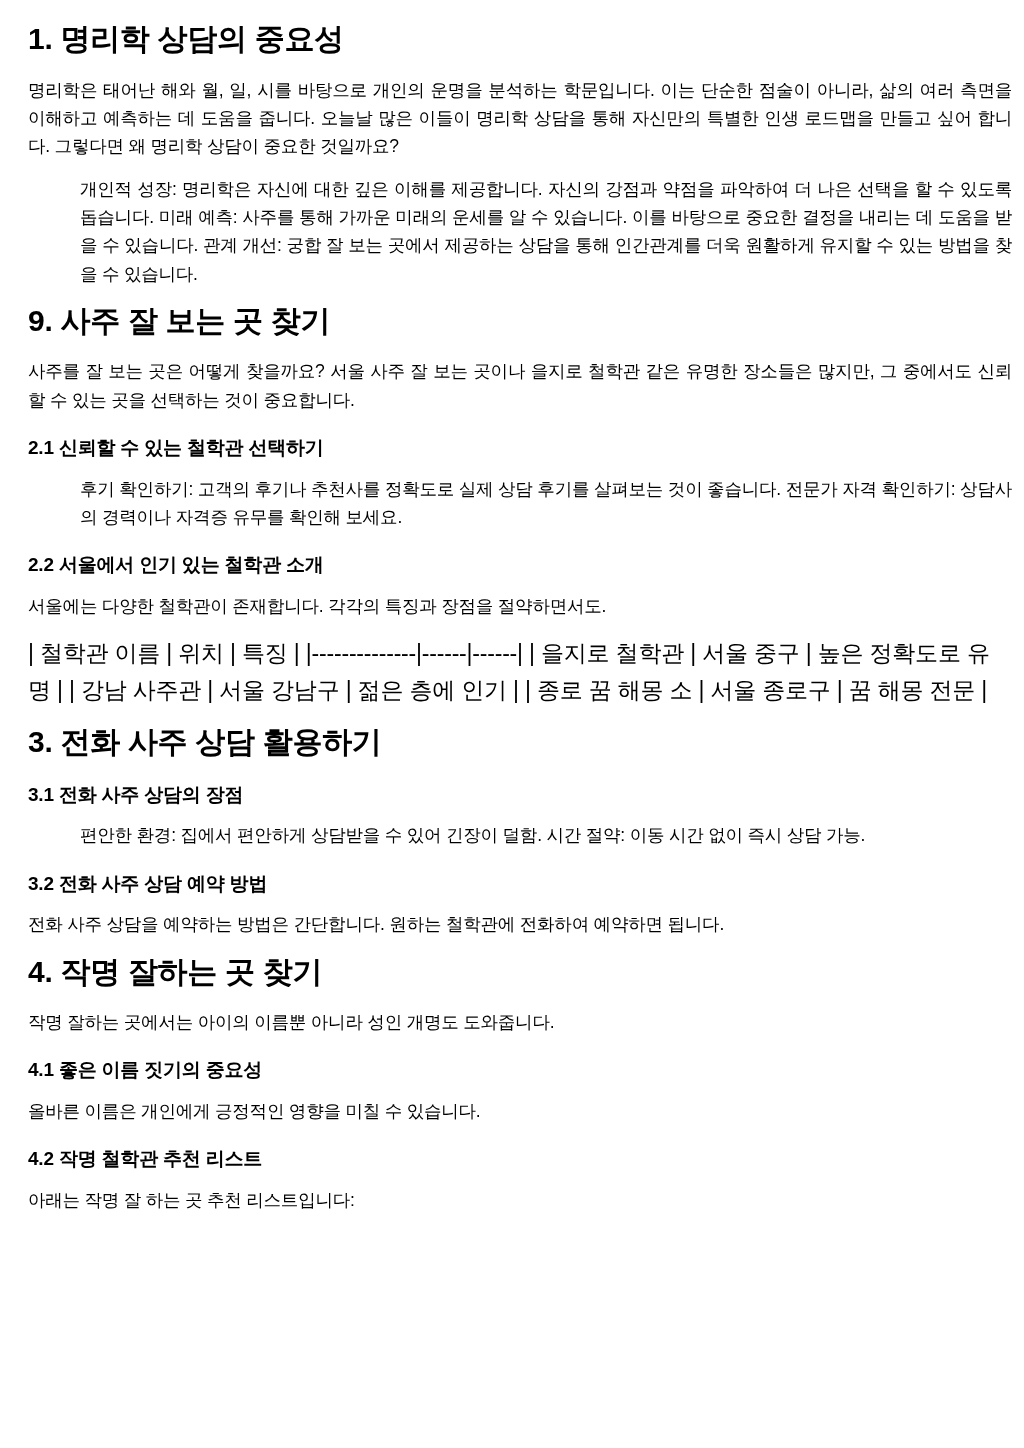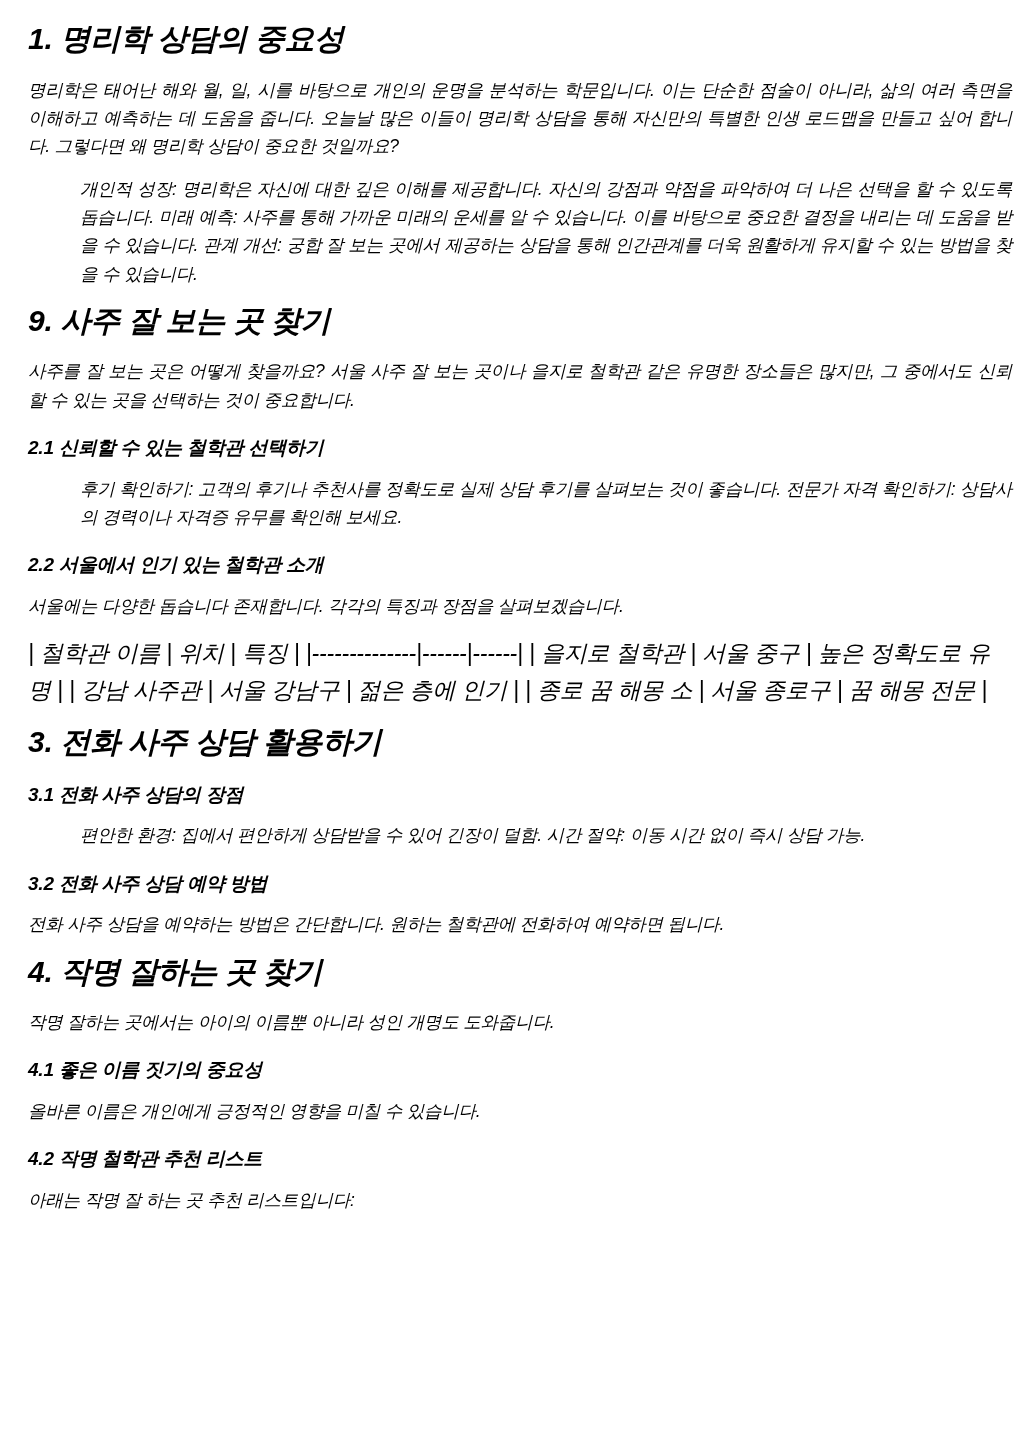--- a/index.html
+++ b/index.html
@@ -12,21 +12,20 @@
     width: 1024px;
     min-height: 1448px;
     font-family: "Liberation Sans", "DejaVu Sans", sans-serif;
     color: #000000;
     -webkit-font-smoothing: antialiased;
   }
   .page {
     width: 1024px;
     box-sizing: border-box;
     padding: 14px 12px 30px 28px;
-    font-style: italic;
   }
 
   h1.doc-h1 {
     font-family: "Liberation Sans", "DejaVu Sans", sans-serif;
     font-size: 30px;
     line-height: 1.25;
     font-weight: bold;
     margin: 14px 0 18px 0;
     letter-spacing: -0.3px;
   }
@@ -80,21 +79,21 @@
   </section>
 
   <section class="sec">
     <h1 class="doc-h1">9. 사주 잘 보는 곳 찾기</h1>
     <p class="doc-p">사주를 잘 보는 곳은 어떻게 찾을까요? 서울 사주 잘 보는 곳이나 을지로 철학관 같은 유명한 장소들은 많지만, 그 중에서도 신뢰할 수 있는 곳을 선택하는 것이 중요합니다.</p>
 
     <h2 class="doc-h2">2.1 신뢰할 수 있는 철학관 선택하기</h2>
     <p class="doc-indent">후기 확인하기: 고객의 후기나 추천사를 정확도로 실제 상담 후기를 살펴보는 것이 좋습니다. 전문가 자격 확인하기: 상담사의 경력이나 자격증 유무를 확인해 보세요.</p>
 
     <h2 class="doc-h2">2.2 서울에서 인기 있는 철학관 소개</h2>
-    <p class="doc-p">서울에는 다양한 돕습니다 존재합니다. 각각의 특징과 장점을 살펴보겠습니다.</p>
+    <p class="doc-p">서울에는 다양한 철학관이 존재합니다. 각각의 특징과 장점을 절약하면서도.</p>
     <p class="doc-table-line">| 철학관 이름 | 위치 | 특징 | |--------------|------|------| | 을지로 철학관 | 서울 중구 | 높은 정확도로 유명 | | 강남 사주관 | 서울 강남구 | 젊은 층에 인기 | | 종로 꿈 해몽 소 | 서울 종로구 | 꿈 해몽 전문 |</p>
   </section>
 
   <section class="sec">
     <h1 class="doc-h1">3. 전화 사주 상담 활용하기</h1>
 
     <h2 class="doc-h2">3.1 전화 사주 상담의 장점</h2>
     <p class="doc-indent">편안한 환경: 집에서 편안하게 상담받을 수 있어 긴장이 덜함. 시간 절약: 이동 시간 없이 즉시 상담 가능.</p>
 
     <h2 class="doc-h2">3.2 전화 사주 상담 예약 방법</h2>

